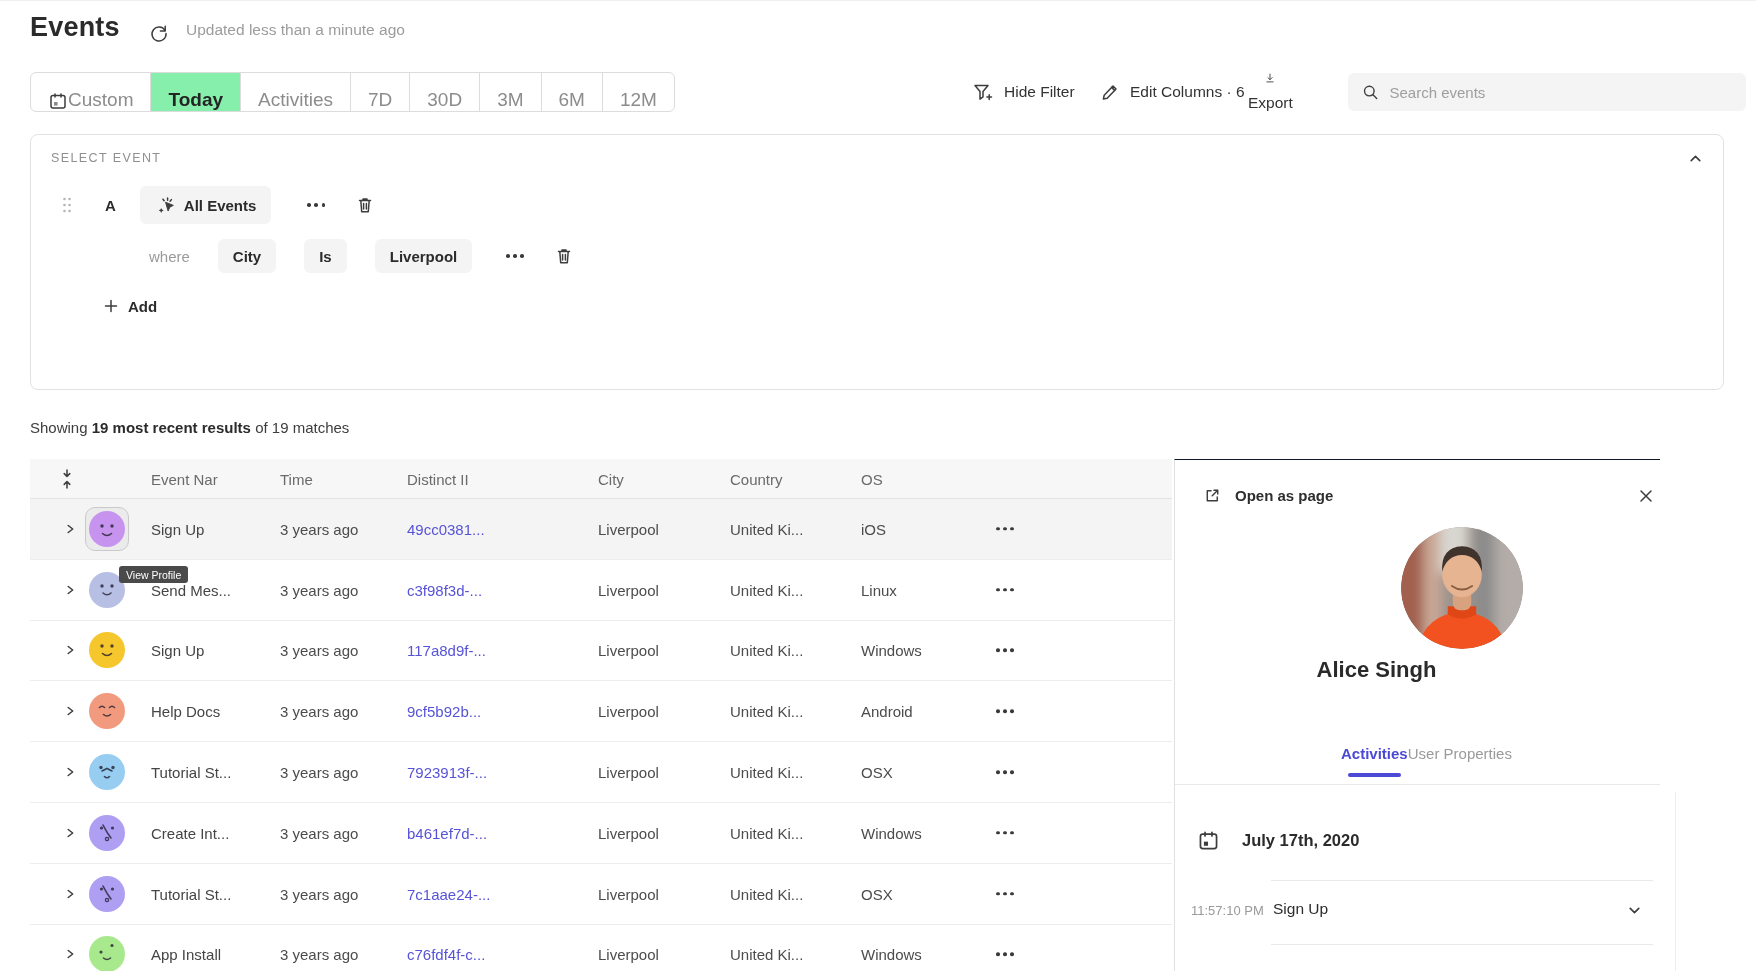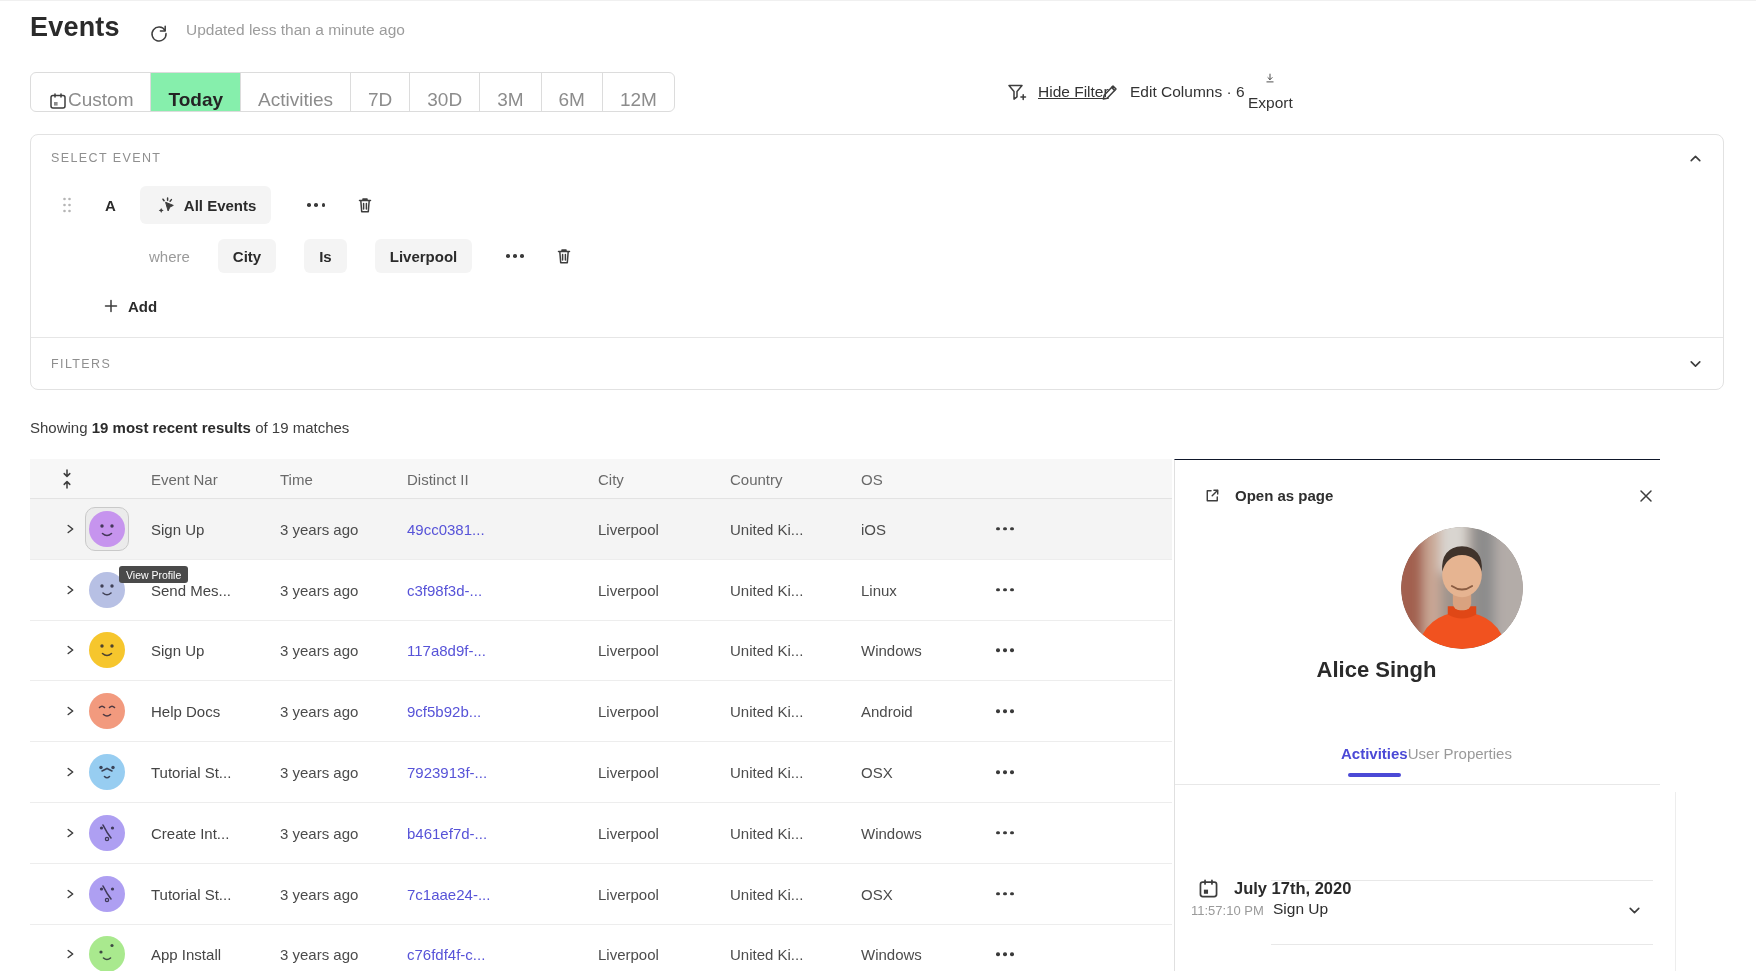--- a/index.html
+++ b/index.html
@@ -14,21 +14,21 @@
   .refresh-btn { position:absolute; left:147px; top:20px; width:24px; height:24px; cursor:pointer; }
   .updated { position:absolute; left:186px; top:20px; font-size:15.5px; color:#9c9c9c; }
 
   
   .date-group { position:absolute; left:30px; top:71px; height:40px; display:inline-flex; border:1px solid #dcdcdc; border-radius:6px; overflow:hidden; background:#fff; }
   .dr-item { display:flex; align-items:flex-end; padding:0 17px; font-size:19px; color:#8c8c8c; border-right:1px solid #dcdcdc; cursor:pointer; white-space:nowrap; }
   .dr-item:last-child { border-right:none; }
   .dr-item.selected { background:#86efac; color:#242424; font-weight:bold; }
 
   .tb-btn { position:absolute; top:71px; height:40px; display:flex; align-items:center; gap:10px; font-size:15.5px; color:#333; font-weight:500; cursor:pointer; }
-  #hide-filter { left:1006px;text-decoration:underline; }
+  #hide-filter { left:972px; }
   #edit-columns { left:1100px; }
   #export { left:1248px;flex-direction:column; }
   .search-box { position:absolute; left:1348px; top:72px; width:398px; height:38px; background:#f4f4f4; border-radius:6px; display:flex; align-items:center; gap:10px; padding:0 13px; }
   .search-box input { border:none; outline:none; background:transparent; font-family:inherit; font-size:15px; color:#444; width:100%; }
   .search-box input::placeholder { color:#9e9e9e; }
 
   
   .query-panel { position:absolute; left:30px; top:133px; width:1694px; height:256px; border:1px solid #e2e2e2; border-radius:8px; background:#fff; }
   .qp-label { position:absolute; left:20px; top:16px; font-size:12.5px; letter-spacing:1.4px; color:#8f8f8f; font-weight:500; }
   .qp-chevron-top { position:absolute; right:20px; top:16px; cursor:pointer; }
@@ -84,21 +84,21 @@
   .open-page { position:absolute; left:28px; top:26px; display:flex; align-items:center; gap:13px; font-size:15px; font-weight:600; color:#2e2e2e; cursor:pointer; }
   .close-btn { position:absolute; left:461px; top:26px; width:20px; height:20px; cursor:pointer; }
   .photo { position:absolute; left:226px; top:67px; width:122px; height:122px; border-radius:50%; overflow:hidden; }
   .p-name { position:absolute; left:0; right:82px; top:197px; text-align:center; font-size:22px; font-weight:bold; color:#2a2a2a; }
   .p-email { position:absolute; left:0; right:82px; top:227px; text-align:center; font-size:15px; color:#565656; }
   .tabs { position:absolute; left:166px; top:285px; display:flex; font-size:15px; }
   .tab { cursor:pointer; color:#9a9a9a; }
   .tab.active { color:#4b49d6; font-weight:600; }
   .tab-underline { position:absolute; left:173px; top:313px; width:53px; height:3.5px; border-radius:2px; background:#4b49d6; }
   .tab-divider { position:absolute; left:0; right:0; top:324px; border-top:1px solid #e8e8e8; }
-  .date-row { position:absolute; left:22px; top:369px; display:flex; align-items:center; gap:14px; font-size:16.5px; font-weight:bold; color:#2b2b2b;margin-top:48px; }
+  .date-row { position:absolute; left:22px; top:369px; display:flex; align-items:center; gap:22px; font-size:16.5px; font-weight:bold; color:#2b2b2b; }
   .act-line-top { position:absolute; left:96px; width:382px; top:420px; border-top:1px solid #e8e8e8; }
   .act-line-bottom { position:absolute; left:96px; width:382px; top:484px; border-top:1px solid #e8e8e8; }
   .act-row { position:absolute; left:0; top:421px; width:500px; height:63px; cursor:pointer; }
   .act-time { position:absolute; left:16px; top:22px; font-size:13px; color:#9a9a9a; }
   .act-event { position:absolute; left:98px; top:19px; font-size:15.5px; color:#2d2d2d; }
   .act-chevron { position:absolute; left:452px; top:22px; }
   .scroll-divider { position:absolute; left:500px; top:332px; bottom:0; width:1px; background:#ededed; }
 </style>
 </head>
 <body>
@@ -159,20 +159,27 @@
       <path class="ic" stroke-width="1.6" d="M11.6 5.4 l3 3"></path>
     </svg>
     <span>Edit Columns · 6</span>
   </div>
   <div class="tb-btn" id="export">
     <svg width="20" height="20" viewBox="0 0 20 20">
       <path class="ic" stroke-width="1.6" d="M10 3.5 v9 M6.5 9.3 L10 12.8 L13.5 9.3 M4.8 16.5 h10.4"></path>
     </svg>
     <span>Export</span>
   </div>
+  <div class="search-box">
+    <svg width="20" height="20" viewBox="0 0 20 20">
+      <circle class="ic" stroke="#8a8a8a" stroke-width="1.6" cx="9" cy="9" r="5.2"></circle>
+      <path class="ic" stroke="#8a8a8a" stroke-width="1.6" d="M13 13 l4 4"></path>
+    </svg>
+    <input type="text" placeholder="Search events" style="">
+  </div>
 
   <section class="query-panel">
     <div class="qp-label">SELECT EVENT</div>
     <div class="qp-chevron-top">
       <svg width="15" height="15" viewBox="0 0 14 14">
         <path class="ic" stroke-width="1.8" d="M3 9 L7 5 L11 9"></path>
       </svg>
     </div>
 
     <div class="qb-row event-row">
@@ -230,28 +237,20 @@
       </div>
     </div>
 
     <div class="add-row">
       <svg width="16" height="16" viewBox="0 0 16 16">
         <path class="ic" stroke-width="1.7" d="M8 2.5 v11 M2.5 8 h11"></path>
       </svg>
       <span class="add-label">Add</span>
     </div>
 
-    <div class="filters-bar">
-      <span class="filters-label">FILTERS</span>
-      <div class="qp-chevron-bottom">
-        <svg width="15" height="15" viewBox="0 0 14 14">
-          <path class="ic" stroke-width="1.8" d="M3 5 L7 9 L11 5"></path>
-        </svg>
-      </div>
-    </div>
   </section>
 
   <p class="results-line"><span>Showing </span><b>19 most recent results</b><span> of 19 matches</span></p>
 
   <div class="table">
     <div class="thead">
       <div class="hcell col-icon">
         <svg width="14" height="24" viewBox="0 0 14 24">
           <path class="ic" stroke-width="1.6" d="M7 3 v6 M4.2 6.6 L7 9.4 L9.8 6.6"></path>
           <path class="ic" stroke-width="1.6" d="M7 21 v-6 M4.2 17.4 L7 14.6 L9.8 17.4"></path>

